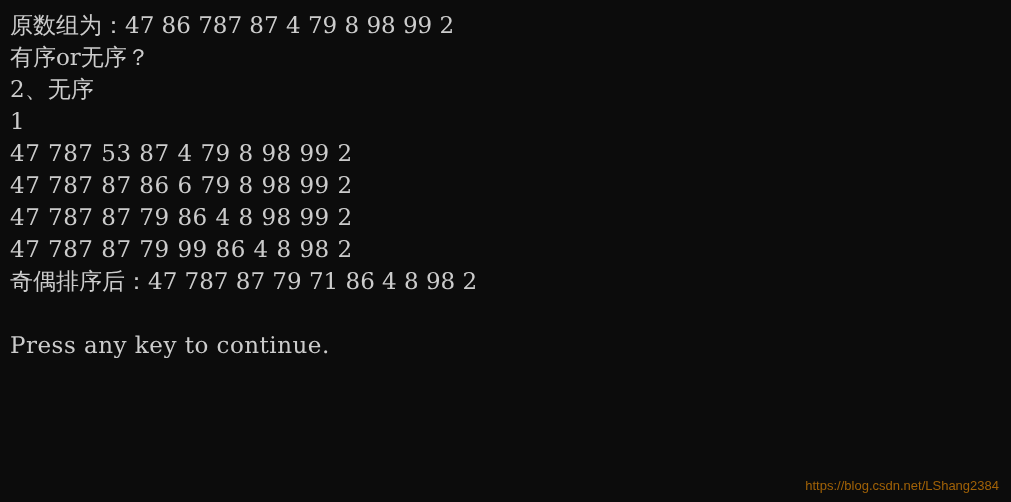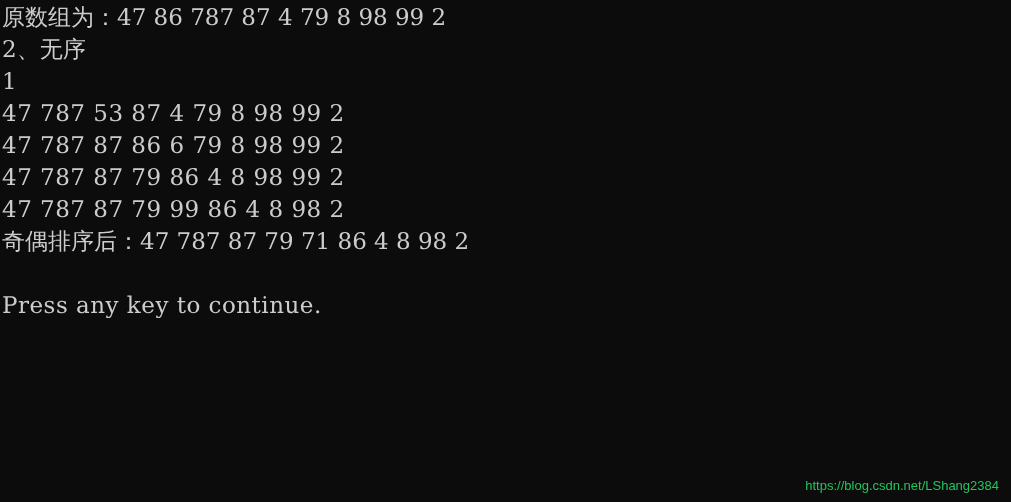--- a/index.html
+++ b/index.html
@@ -14,21 +14,21 @@
     overflow: hidden;
     font-family: "DejaVu Serif", "Liberation Serif", serif;
   }
   #console {
     position: absolute;
     left: 0;
     top: 0;
     width: 1011px;
     height: 502px;
     background: #0c0c0c;
-    padding: 0;
+    padding: 8px;
     box-sizing: border-box;
   }
   .console-body {
     padding: 2px 0 0 2px;
   }
   .line {
     display: block;
     color: #cccccc;
     font-family: "DejaVu Serif", "Liberation Serif", serif;
     font-size: 23px;
@@ -41,34 +41,35 @@
   .line.blank {
     color: transparent;
   }
   .line.cn {
     letter-spacing: 0px;
   }
   .watermark {
     position: absolute;
     right: 12px;
     bottom: 8px;
-    color: #22c55e;
+    color: #a16207;
     font-family: "Liberation Sans", "DejaVu Sans", sans-serif;
     font-size: 13px;
     line-height: 16px;
     letter-spacing: 0px;
     white-space: pre;
   }
 </style>
 </head>
 <body>
 
 <div id="console">
   <div class="console-body">
     <span class="line cn">原数组为：47 86 787 87 4 79 8 98 99 2</span>
+    <span class="line cn">有序or无序？</span>
     <span class="line cn">2、无序</span>
     <span class="line">1</span>
     <span class="line">47 787 53 87 4 79 8 98 99 2</span>
     <span class="line">47 787 87 86 6 79 8 98 99 2</span>
     <span class="line">47 787 87 79 86 4 8 98 99 2</span>
     <span class="line">47 787 87 79 99 86 4 8 98 2</span>
     <span class="line cn">奇偶排序后：47 787 87 79 71 86 4 8 98 2</span>
     <span class="line blank"> </span>
     <span class="line">Press any key to continue.</span>
   </div>

